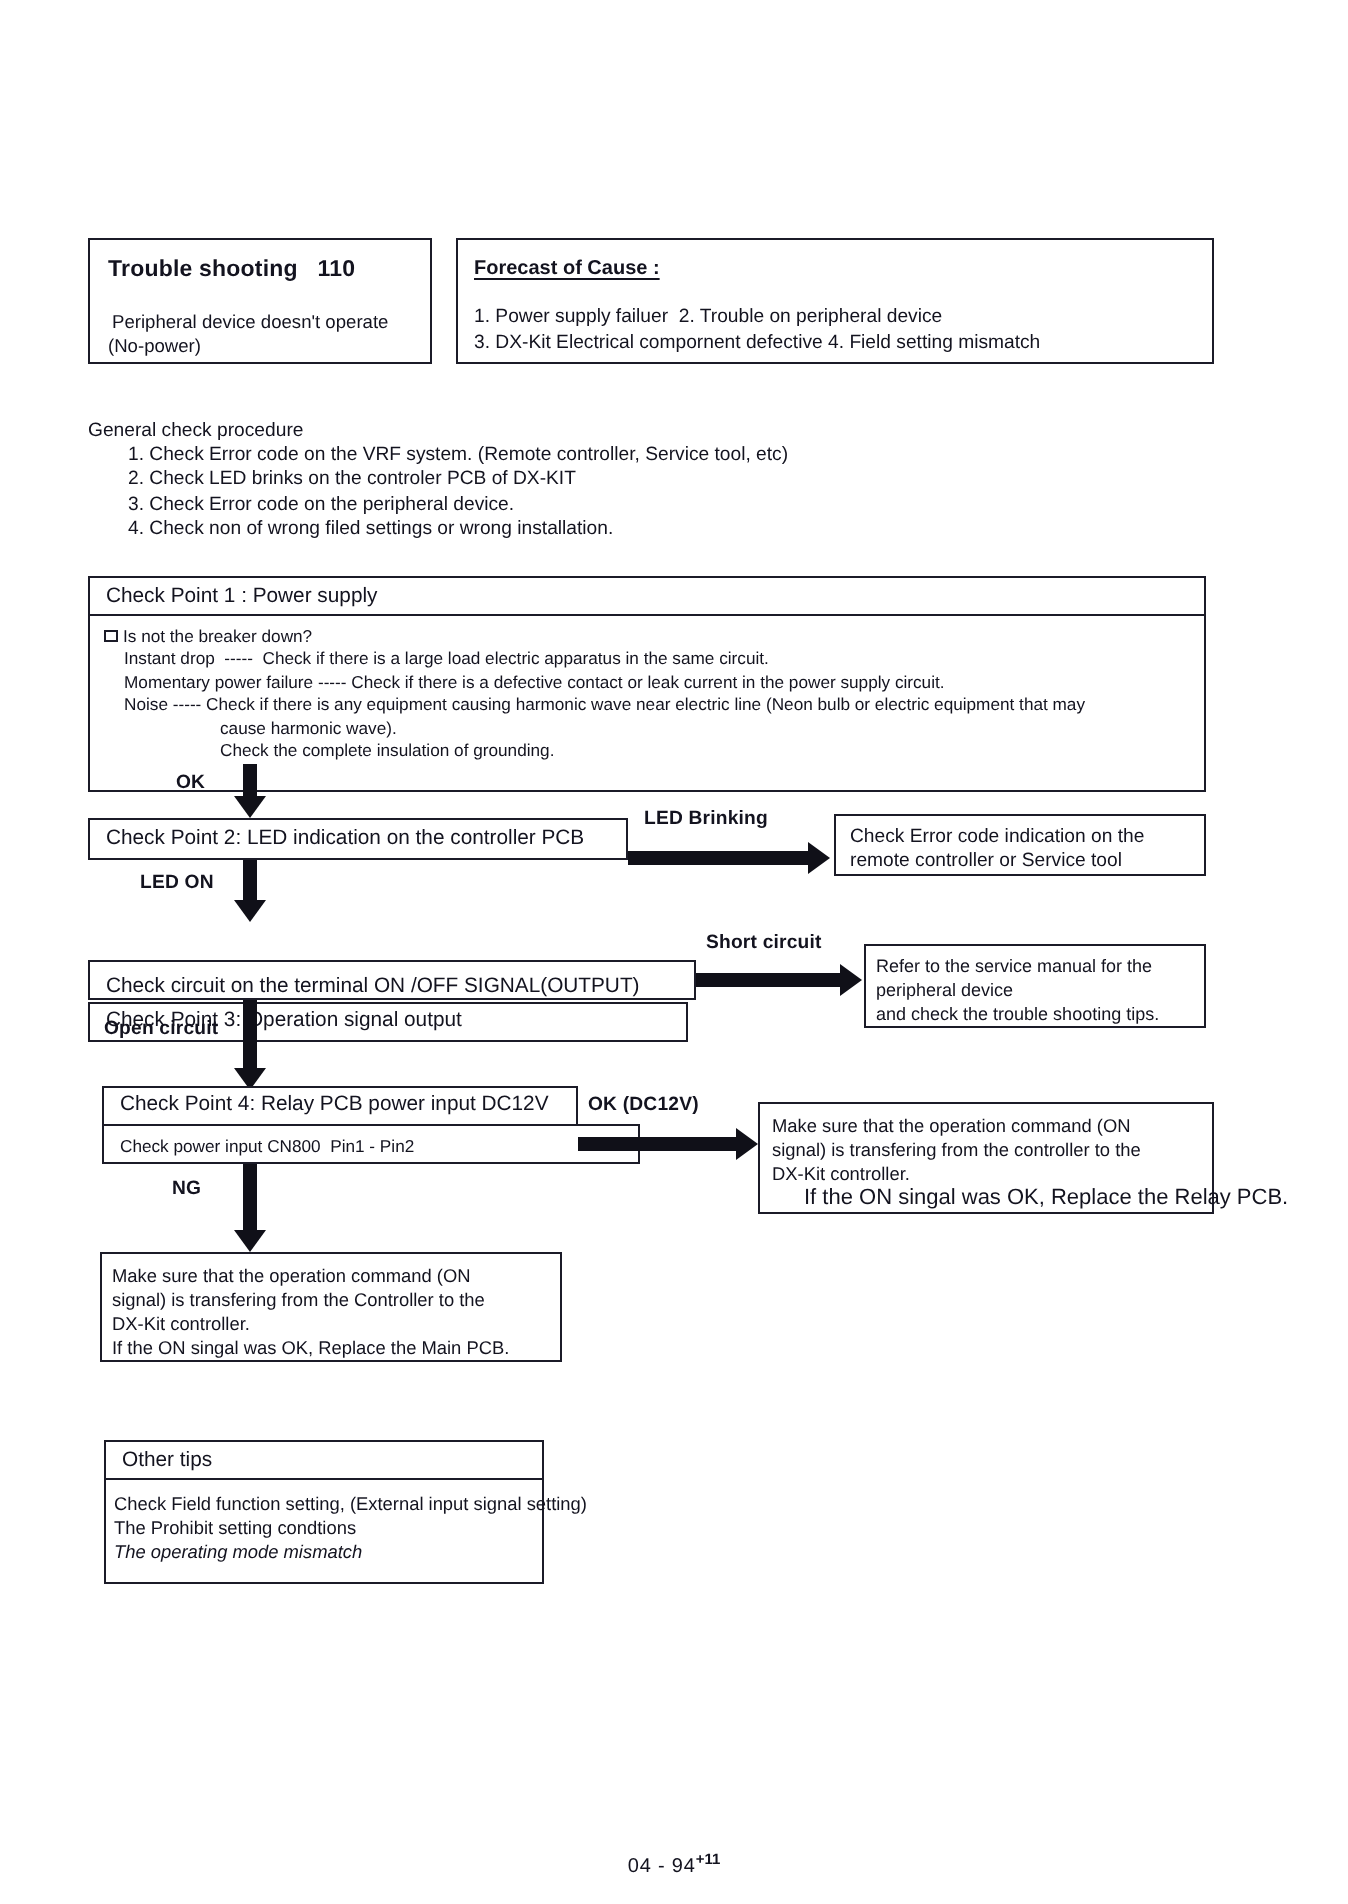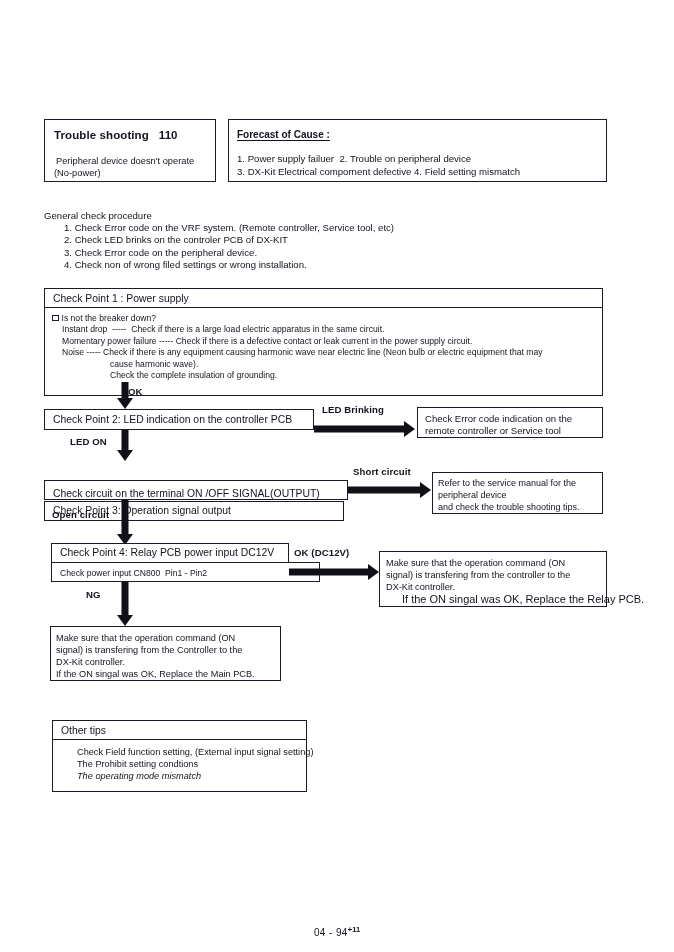--- a/index.html
+++ b/index.html
@@ -170,21 +170,21 @@
       <div class="txt-sm ind1">Noise ----- Check if there is any equipment causing harmonic wave near electric line (Neon bulb or electric equipment that may</div>
       <div class="txt-sm ind3">cause harmonic wave).</div>
       <div class="txt-sm ind3">Check the complete insulation of grounding.</div>
     </div>
   </div>
 
   <div class="v-arrow" style="left:115px; top:382px; width:20px; height:27px;">
     <div class="shaft" style="height:17px;"></div>
     <div class="head"></div>
   </div>
-  <div class="flow-label" style="left:88px; top:386px;margin-left:40px;">OK</div>
+  <div class="flow-label" style="left:88px; top:386px;">OK</div>
 
   <div class="box" style="left:44px; top:409px; width:270px; height:21px;">
     <div class="abs cp-head" style="left:8px; top:5px;">Check Point 2: LED indication on the controller PCB</div>
   </div>
 
   <div class="h-arrow" style="left:314px; top:419px; width:101px; height:20px;">
     <div class="shaft" style="width:91px;"></div>
     <div class="head"></div>
   </div>
   <div class="flow-label" style="left:322px; top:404px;">LED Brinking</div>
@@ -251,25 +251,25 @@
   </div>
   <div class="flow-label" style="left:86px; top:589px;">NG</div>
 
   <div class="box" style="left:50px; top:626px; width:231px; height:55px;">
     <div class="abs txt" style="left:5px; top:5px; font-size:9.2px;">Make sure that the operation command (ON</div>
     <div class="abs txt" style="left:5px; top:17px; font-size:9.2px;">signal) is transfering from the Controller to the</div>
     <div class="abs txt" style="left:5px; top:29px; font-size:9.2px;">DX-Kit controller.</div>
     <div class="abs txt" style="left:5px; top:41px; font-size:9.2px;">If the ON singal was OK, Replace the Main PCB.</div>
   </div>
 
-  <div class="box" style="left:52px; top:720px; width:255px; height:72px;">
+  <div class="box" style="left:52px; top:720px; width:220px; height:72px;">
     <div class="hdr-row" style="height:19px;">
       <div class="abs cp-head" style="left:8px; top:5px;">Other tips</div>
     </div>
-    <div class="abs" style="left:24px; top:25px;">
+    <div class="abs" style="left:4px; top:25px;">
       <div class="txt" style="font-size:9.2px;">Check Field function setting, (External input signal setting)</div>
       <div class="txt" style="font-size:9.2px;">The Prohibit setting condtions</div>
       <div class="txt" style="font-size:9.2px;font-style:italic;">The operating mode mismatch</div>
     </div>
   </div>
 
   <div class="footer" style="top:925px;">
     <span>04 - 94</span><sup>+11</sup>
   </div>
 

